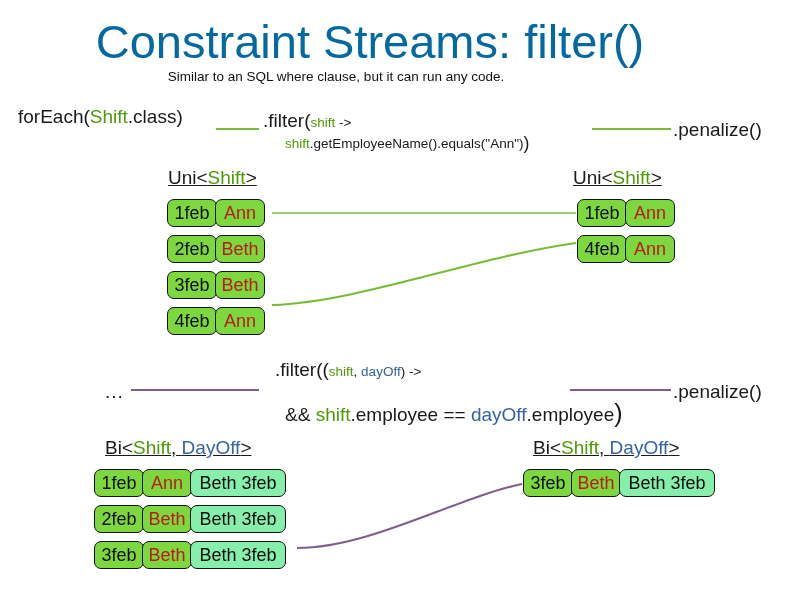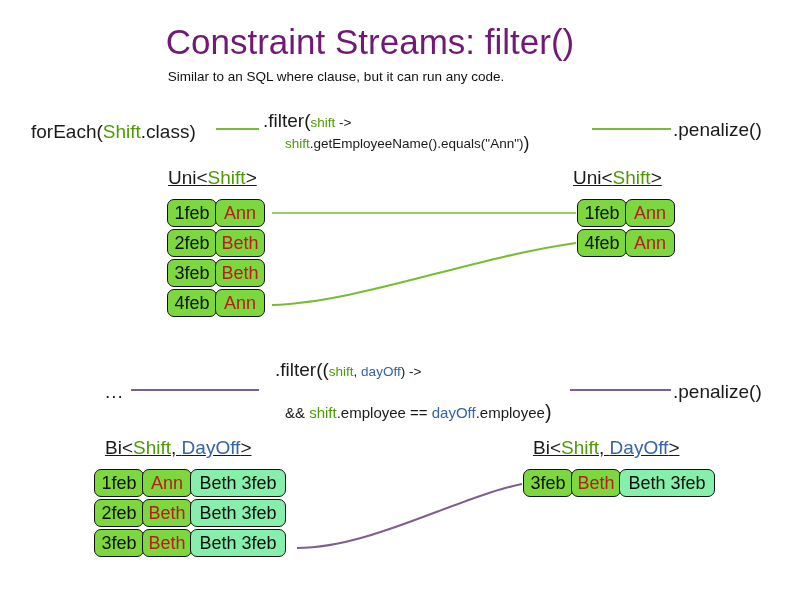--- a/index.html
+++ b/index.html
@@ -27,23 +27,23 @@
     width: 800px; height: 600px;
     pointer-events: none;
   }
 
   
   .title {
     position: absolute;
     left: 0; top: 22px;
     width: 740px;
     text-align: center;
-    font-size: 35px;
+    font-size: 47px;
     line-height: 40px;
-    color: #701a75;
+    color: #0369a1;
     white-space: nowrap;
   }
   .subtitle {
     position: absolute;
     left: 0; top: 68px;
     width: 672px;
     text-align: center;
     font-size: 13.5px;
     line-height: 17px;
     color: #111111;
@@ -53,21 +53,21 @@
   
   .code {
     position: absolute;
     white-space: nowrap;
     color: #1a1a1a;
   }
   .kw-shift  { color: #4E9A06; }
   .kw-dayoff { color: #3465A4; }
   .bigparen  { font-size: 1.32em; line-height: 0; vertical-align: -0.04em; }
 
-  .foreach  { left: 18px;  top: 121px; font-size: 19px; margin-left: 13px; }
+  .foreach  { left: 18px;  top: 106px; font-size: 19px; }
   .filter1  { left: 263px; top: 110px; font-size: 19px; }
   .filter1 .arg { font-size: 13.5px; }
   .filter1-l2 {
     position: absolute;
     left: 285px; top: 136px;
     font-size: 13.5px;
     white-space: nowrap;
     color: #1a1a1a;
   }
   .penalize1 { left: 673px; top: 119px; font-size: 19px; }
@@ -77,21 +77,21 @@
   .filter2 .arg { font-size: 13.5px; }
   .filter2-l2 {
     position: absolute;
     left: 285px; top: 385px;
     font-size: 13.5px;
     white-space: nowrap;
   }
   .filter2-l3 {
     position: absolute;
     left: 285px; top: 404px;
-    font-size: 15px;
+    font-size: 19px;
     white-space: nowrap;
   }
   .penalize2 { left: 673px; top: 381px; font-size: 19px; }
 
   
   .typelabel {
     position: absolute;
     white-space: nowrap;
     font-size: 19px;
     color: #1a1a1a;
@@ -103,21 +103,21 @@
   .tl-bi-right   { left: 533px; top: 437px; }
 
   
   .table {
     position: absolute;
   }
   .row {
     display: flex;
     align-items: stretch;
     height: 28px;
-    margin-bottom: 2px;
+    margin-bottom: 8px;
   }
   .cell {
     box-sizing: border-box;
     border: 1.6px solid #111111;
     border-radius: 7px;
     display: flex;
     align-items: center;
     justify-content: center;
     font-size: 18px;
     line-height: 1;

